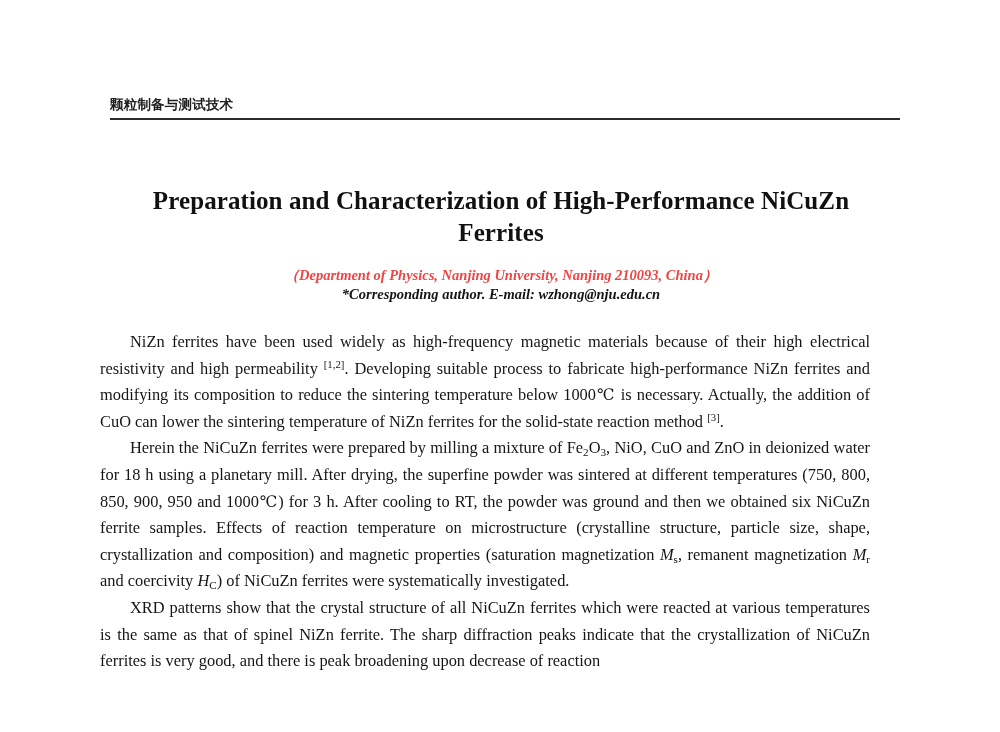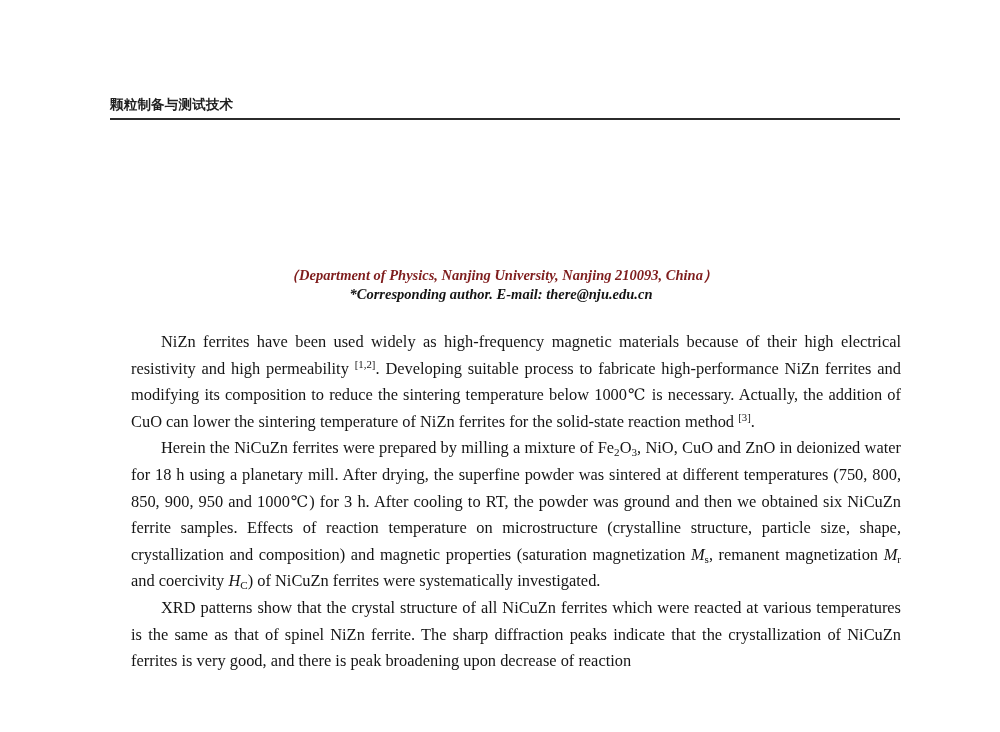--- a/index.html
+++ b/index.html
@@ -83,39 +83,39 @@
   .affiliation {
     position: absolute;
     left: 148px;
     top: 266px;
     width: 706px;
     text-align: center;
     font-size: 14.5px;
     font-style: italic;
     font-weight: 700;
     line-height: 1.32;
-    color: #7f1d1d;
+    color: #ef4444;
   }
   .corresponding {
     position: absolute;
     left: 148px;
     top: 285px;
     width: 706px;
     text-align: center;
     font-size: 14.5px;
     font-style: italic;
     font-weight: 700;
     line-height: 1.32;
     color: #141414;
   }
 
   
   .body-text {
     position: absolute;
-    left: 131px;
+    left: 100px;
     top: 329px;
     width: 770px;
   }
   .para {
     margin: 0 0 0 0;
     text-align: justify;
     text-justify: inter-word;
     text-indent: 30px;
     font-size: 16.4px;
     line-height: 26.6px;
@@ -155,23 +155,24 @@
 </head>
 <body>
 
 <div class="page">
 
   <div class="running-header">
     <span class="rh-right">颗粒制备与测试技术</span>
   </div>
   <div class="header-rule"></div>
 
+  <h1 class="title">Preparation and Characterization of High-Performance NiCuZn Ferrites</h1>
 
   <div class="affiliation">（Department of Physics, Nanjing University, Nanjing 210093, China）</div>
-  <div class="corresponding">*Corresponding author. E-mail: there@nju.edu.cn</div>
+  <div class="corresponding">*Corresponding author. E-mail: wzhong@nju.edu.cn</div>
 
   <div class="body-text">
 
     <p class="para"><span>NiZn ferrites have been used widely as high-frequency magnetic materials because of their high electrical resistivity and high permeability </span><sup>[1,2]</sup><span>. Developing suitable process to fabricate high-performance NiZn ferrites and modifying its composition to reduce the sintering temperature below 1000</span><span class="degc">℃</span><span> is necessary. Actually, the addition of CuO can lower the sintering temperature of NiZn ferrites for the solid-state reaction method </span><sup>[3]</sup><span>.</span></p>
 
     <p class="para"><span>Herein the NiCuZn ferrites were prepared by milling a mixture of Fe</span><sub>2</sub><span>O</span><sub>3</sub><span>, NiO, CuO and ZnO in deionized water for 18 h using a planetary mill. After drying, the superfine powder was sintered at different temperatures (750, 800, 850, 900, 950 and 1000</span><span class="degc">℃</span><span>) for 3 h. After cooling to RT, the powder was ground and then we obtained six NiCuZn ferrite samples. Effects of reaction temperature on microstructure (crystalline structure, particle size, shape, crystallization and composition) and magnetic properties (saturation magnetization </span><span class="sym">M</span><sub>s</sub><span>, remanent magnetization </span><span class="sym">M</span><sub>r</sub><span> and coercivity </span><span class="sym">H</span><sub>C</sub><span>) of NiCuZn ferrites were systematically investigated.</span></p>
 
     <p class="para">XRD patterns show that the crystal structure of all NiCuZn ferrites which were reacted at various temperatures is the same as that of spinel NiZn ferrite. The sharp diffraction peaks indicate that the crystallization of NiCuZn ferrites is very good, and there is peak broadening upon decrease of reaction</p>
 
   </div>

